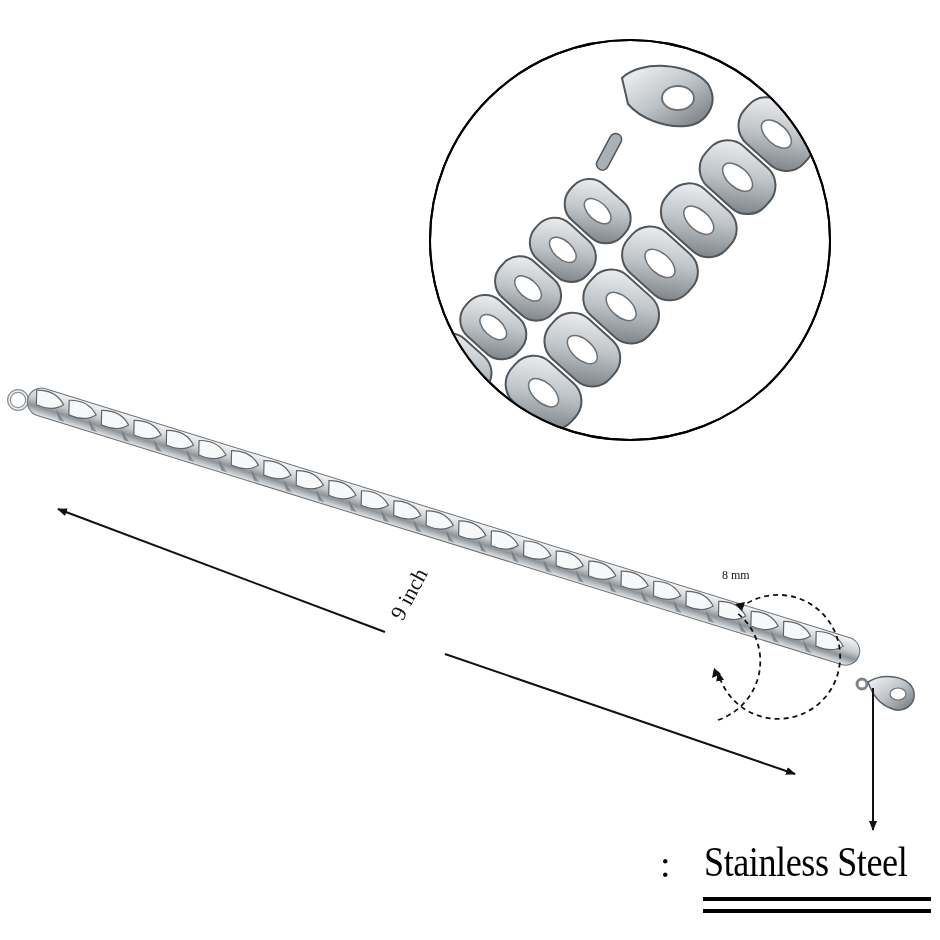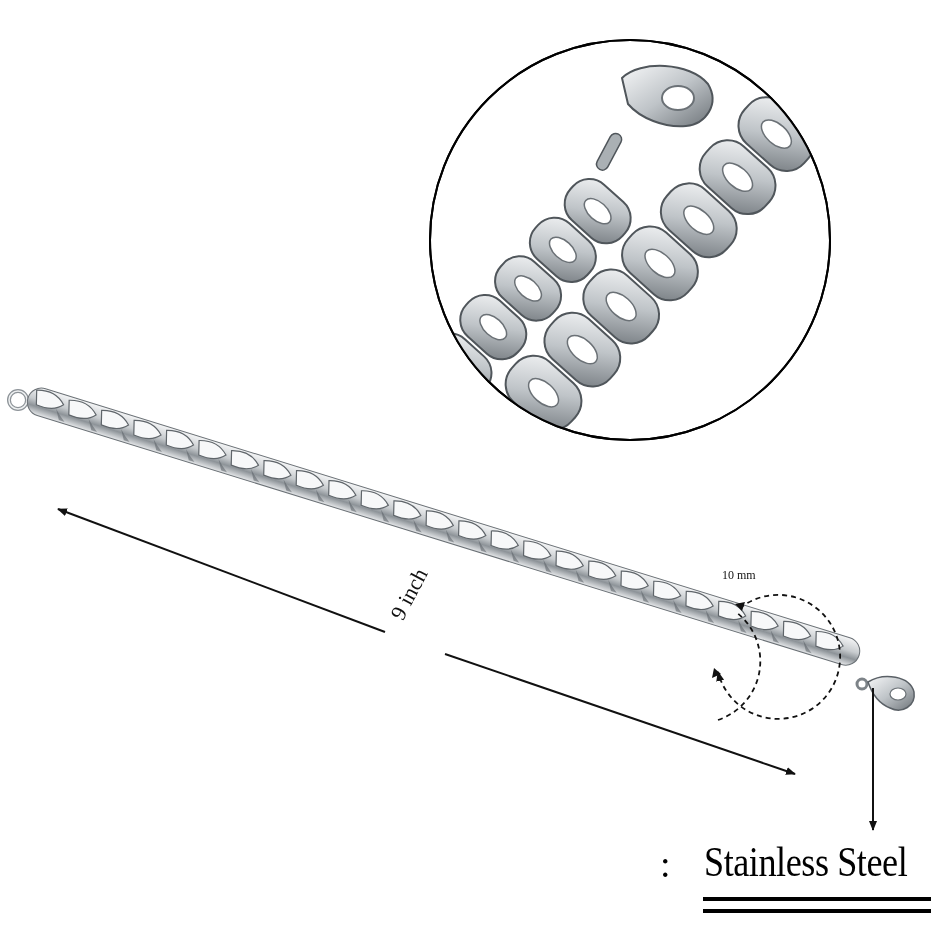--- a/index.html
+++ b/index.html
@@ -175,21 +175,21 @@
       <path d="M735,604 l10,-2 -3,9 z"></path>
       <path d="M714,668 l-2,10 9,-4 z"></path>
     </g>
 
     <g stroke="#111" stroke-width="2" fill="none">
       <line x1="873" y1="688" x2="873" y2="830" marker-end="url(#arrowHead)"></line>
     </g>
   </svg>
 
   <div class="label-length">9 inch</div>
-  <div class="label-width">10 mm</div>
+  <div class="label-width">8 mm</div>
 
   <div class="material">
     <span class="colon">:</span>
     <span class="text">Stainless Steel</span>
     <div class="ul1"></div>
     <div class="ul2"></div>
   </div>
 
 </div>
 

